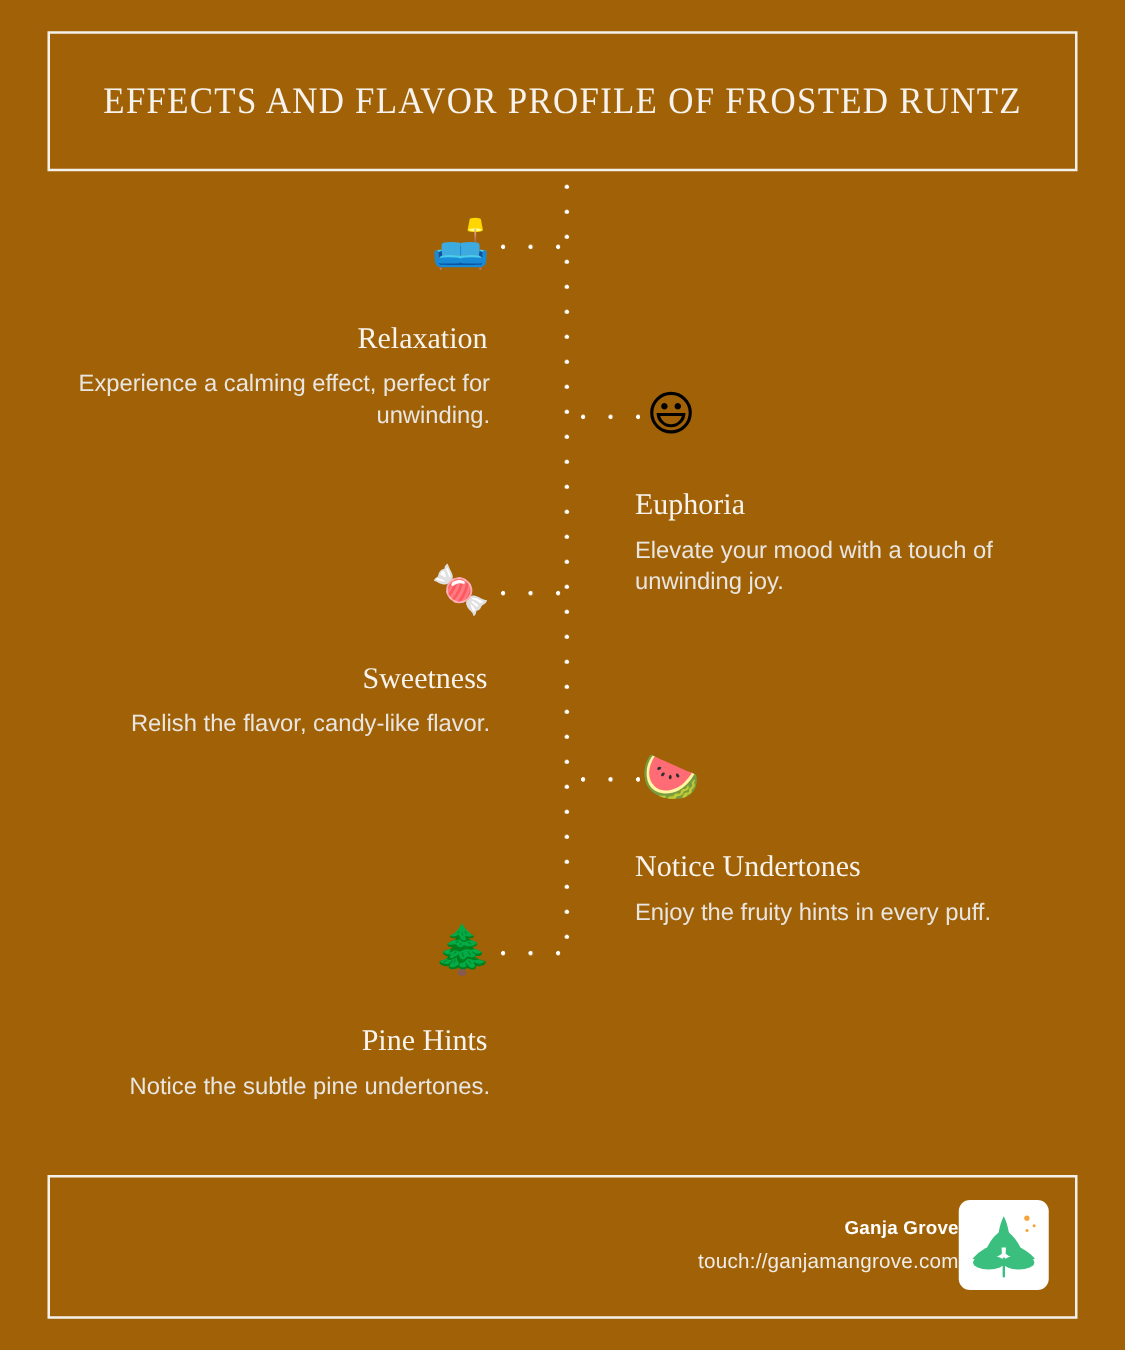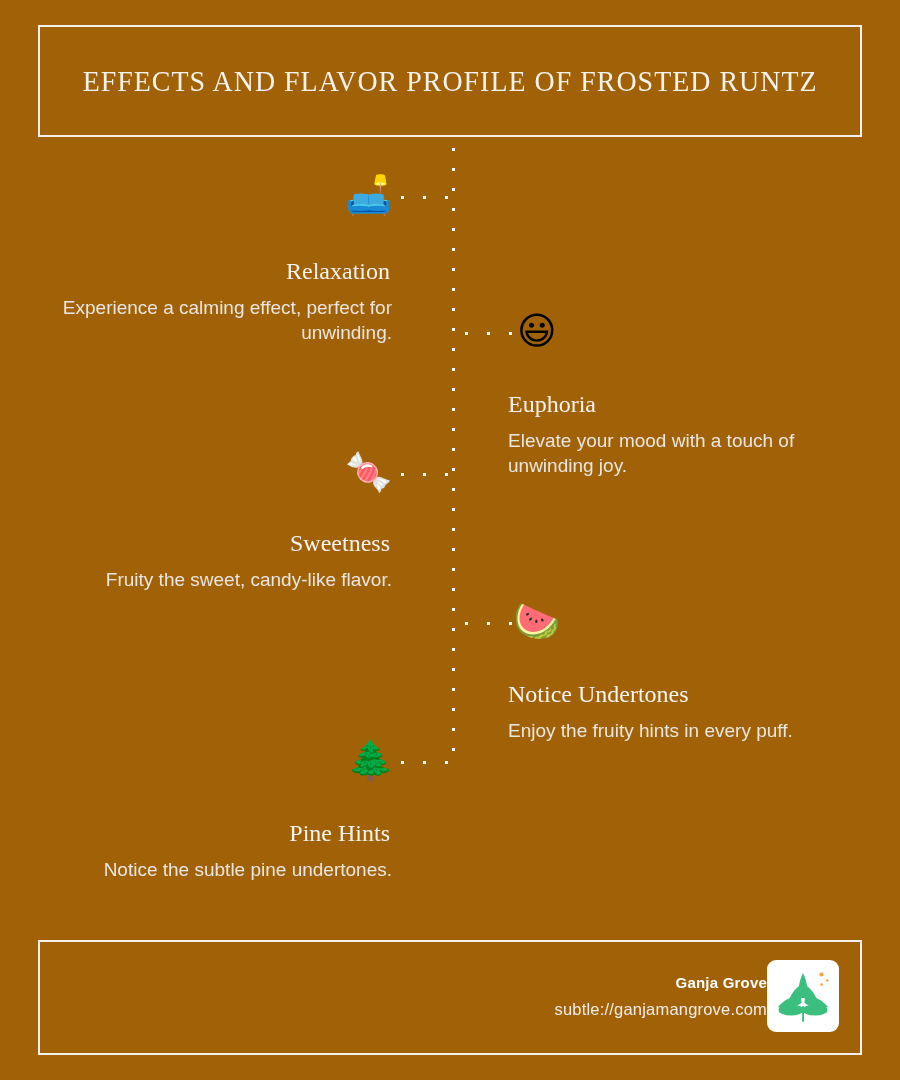--- a/index.html
+++ b/index.html
@@ -179,21 +179,21 @@
       <div class="item-title">Euphoria</div>
       <div class="item-desc">Elevate your mood with a touch of unwinding joy.</div>
     </div>
   </div>
 
   <div class="row" style="top:472px">
     <div class="connector" style="left:400px; width:56px;"></div>
     <span class="emoji" style="left:345px">🍬</span>
     <div class="text-block left" style="top:58px">
       <div class="item-title">Sweetness</div>
-      <div class="item-desc">Fruity the sweet, candy-like flavor.</div>
+      <div class="item-desc">Relish the flavor, candy-like flavor.</div>
     </div>
   </div>
 
   <div class="row" style="top:621px">
     <div class="connector" style="left:464px; width:48px;"></div>
     <span class="emoji" style="left:513px">🍉</span>
     <div class="text-block right" style="top:60px">
       <div class="item-title">Notice Undertones</div>
       <div class="item-desc">Enjoy the fruity hints in every puff.</div>
     </div>
@@ -205,21 +205,21 @@
     <div class="text-block left" style="top:60px">
       <div class="item-title">Pine Hints</div>
       <div class="item-desc">Notice the subtle pine undertones.</div>
     </div>
   </div>
 
   <div class="footer-box">
     <div class="footer-inner">
       <div class="footer-text">
         <div class="brand-name">Ganja Grove</div>
-        <div class="brand-url">subtle://ganjamangrove.com</div>
+        <div class="brand-url">touch://ganjamangrove.com</div>
       </div>
       <div class="logo-card">
         <svg width="72" height="72" viewBox="0 0 72 72">
           <g fill="#3bbf7f">
 
             <path d="M36 13 C32.5 20 31 28 31.3 38 L40.7 38 C41 28 39.5 20 36 13 Z"></path>
 
             <path d="M36 23 C28 28 23 35 20.5 44 C26.5 43 33 38.5 36.5 33 Z"></path>
             <path d="M36 23 C44 28 49 35 51.5 44 C45.5 43 39 38.5 35.5 33 Z"></path>
 

